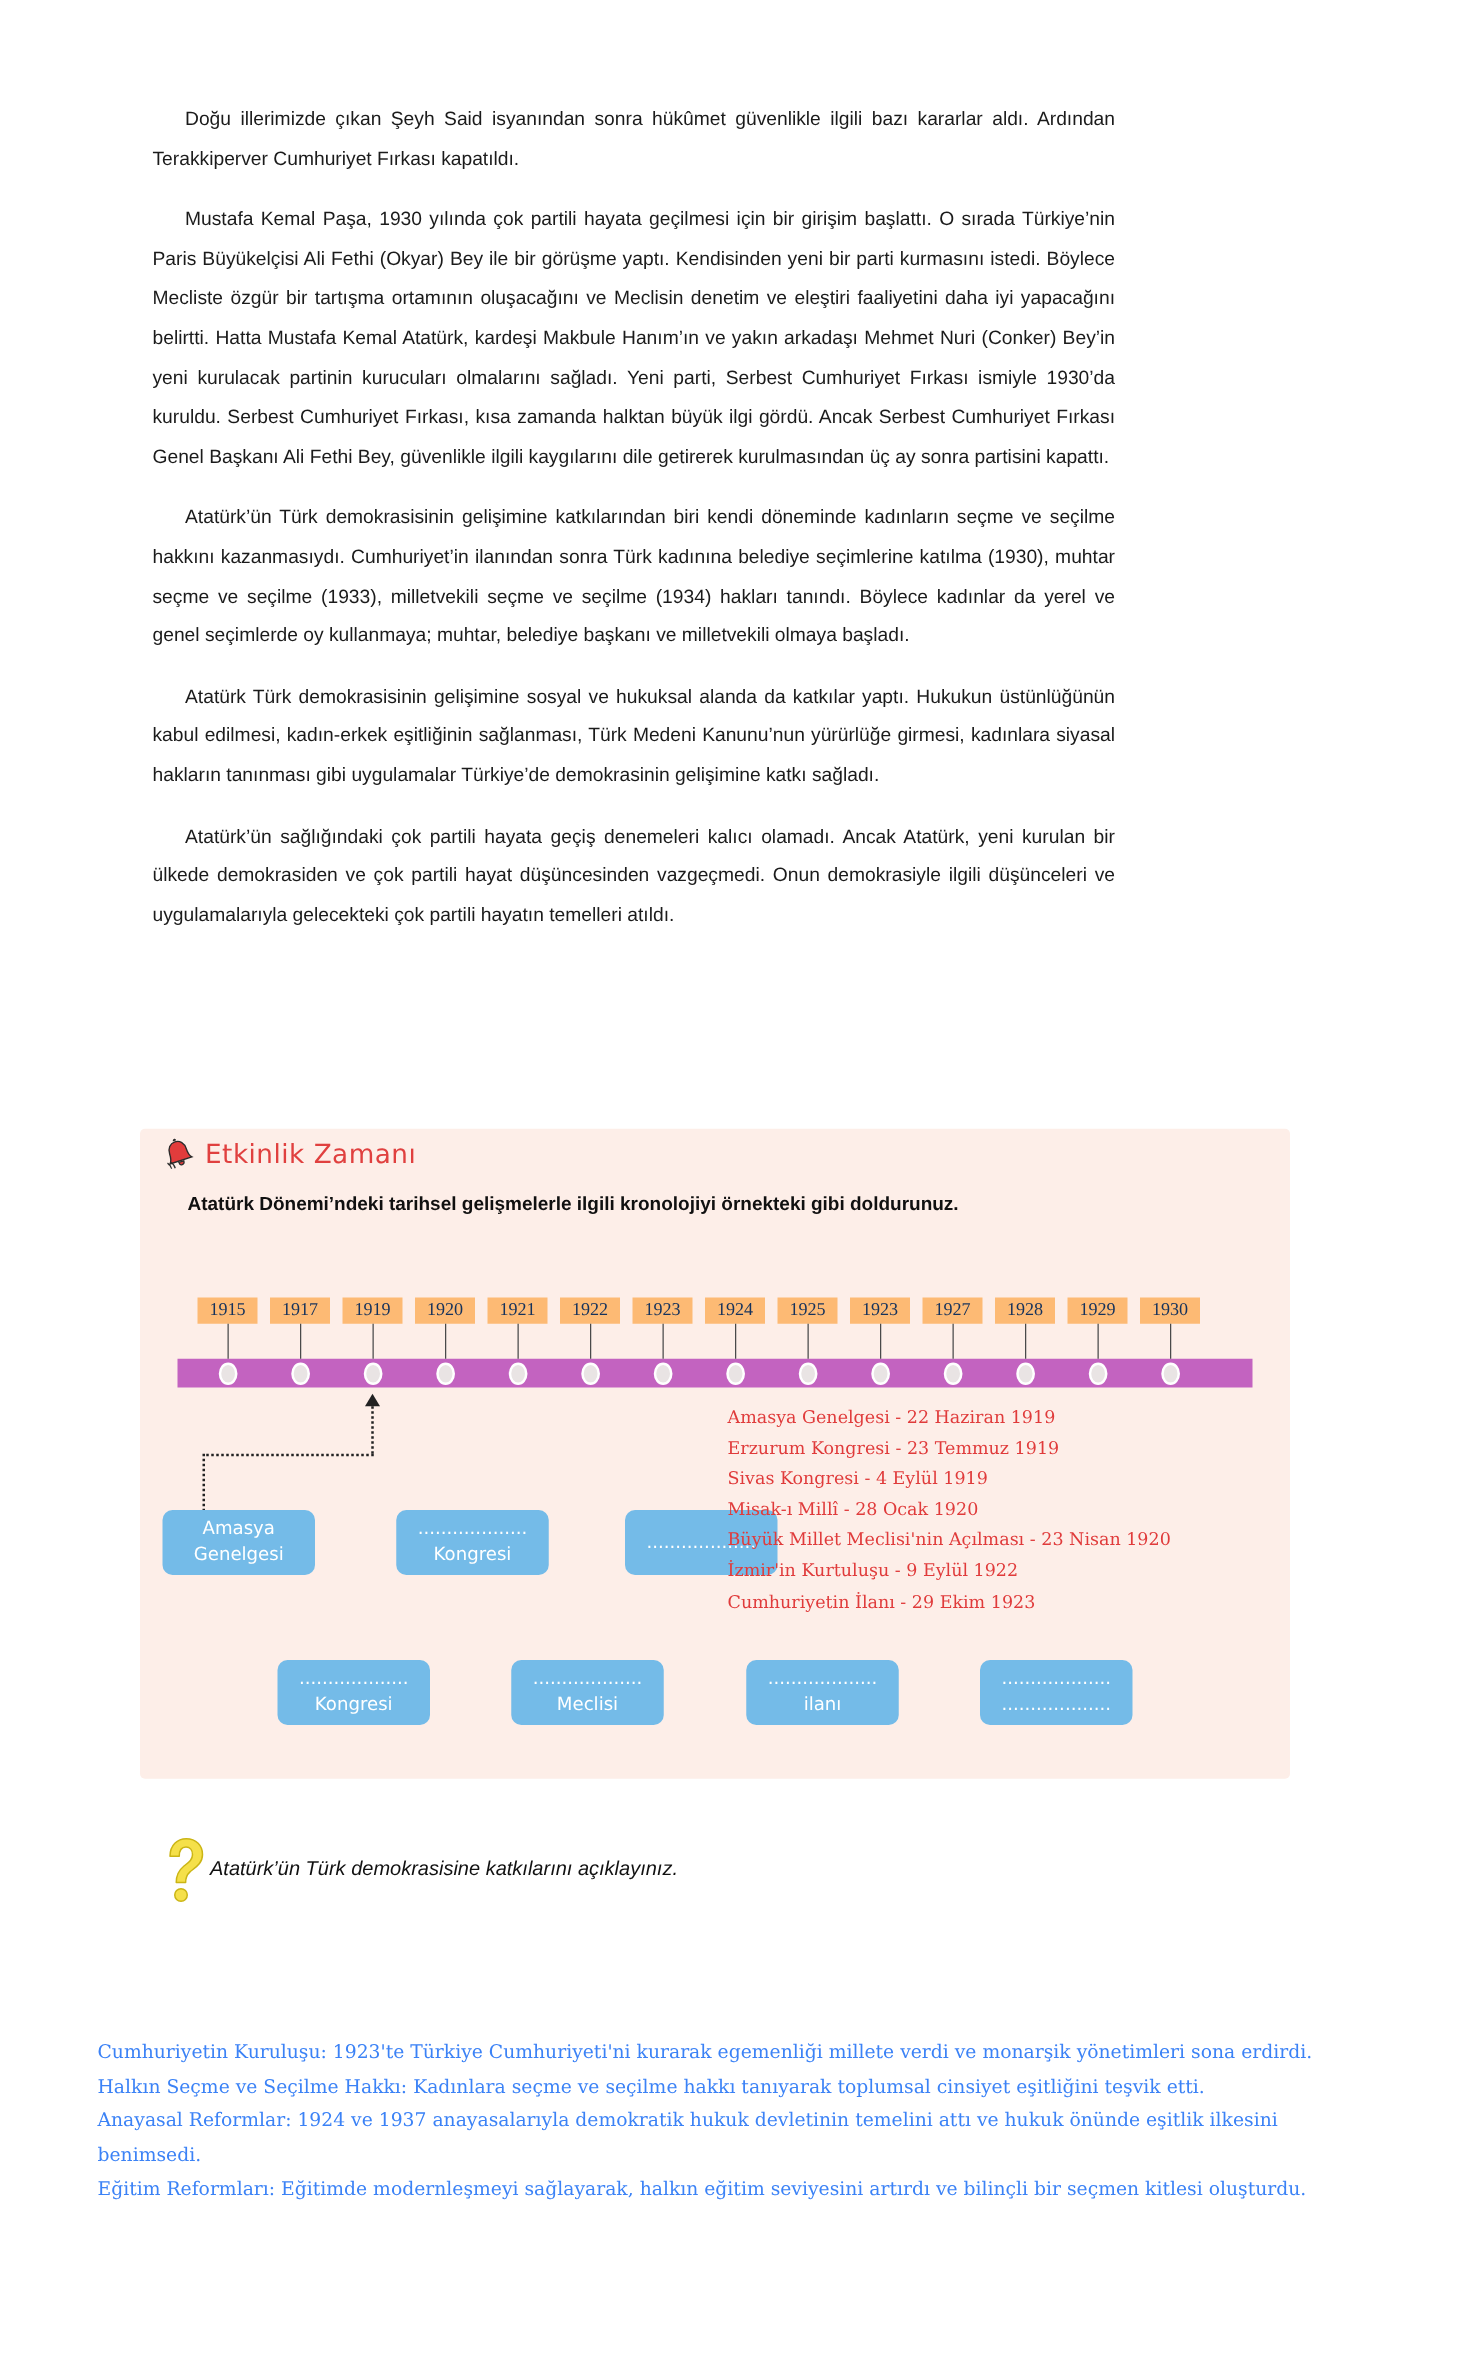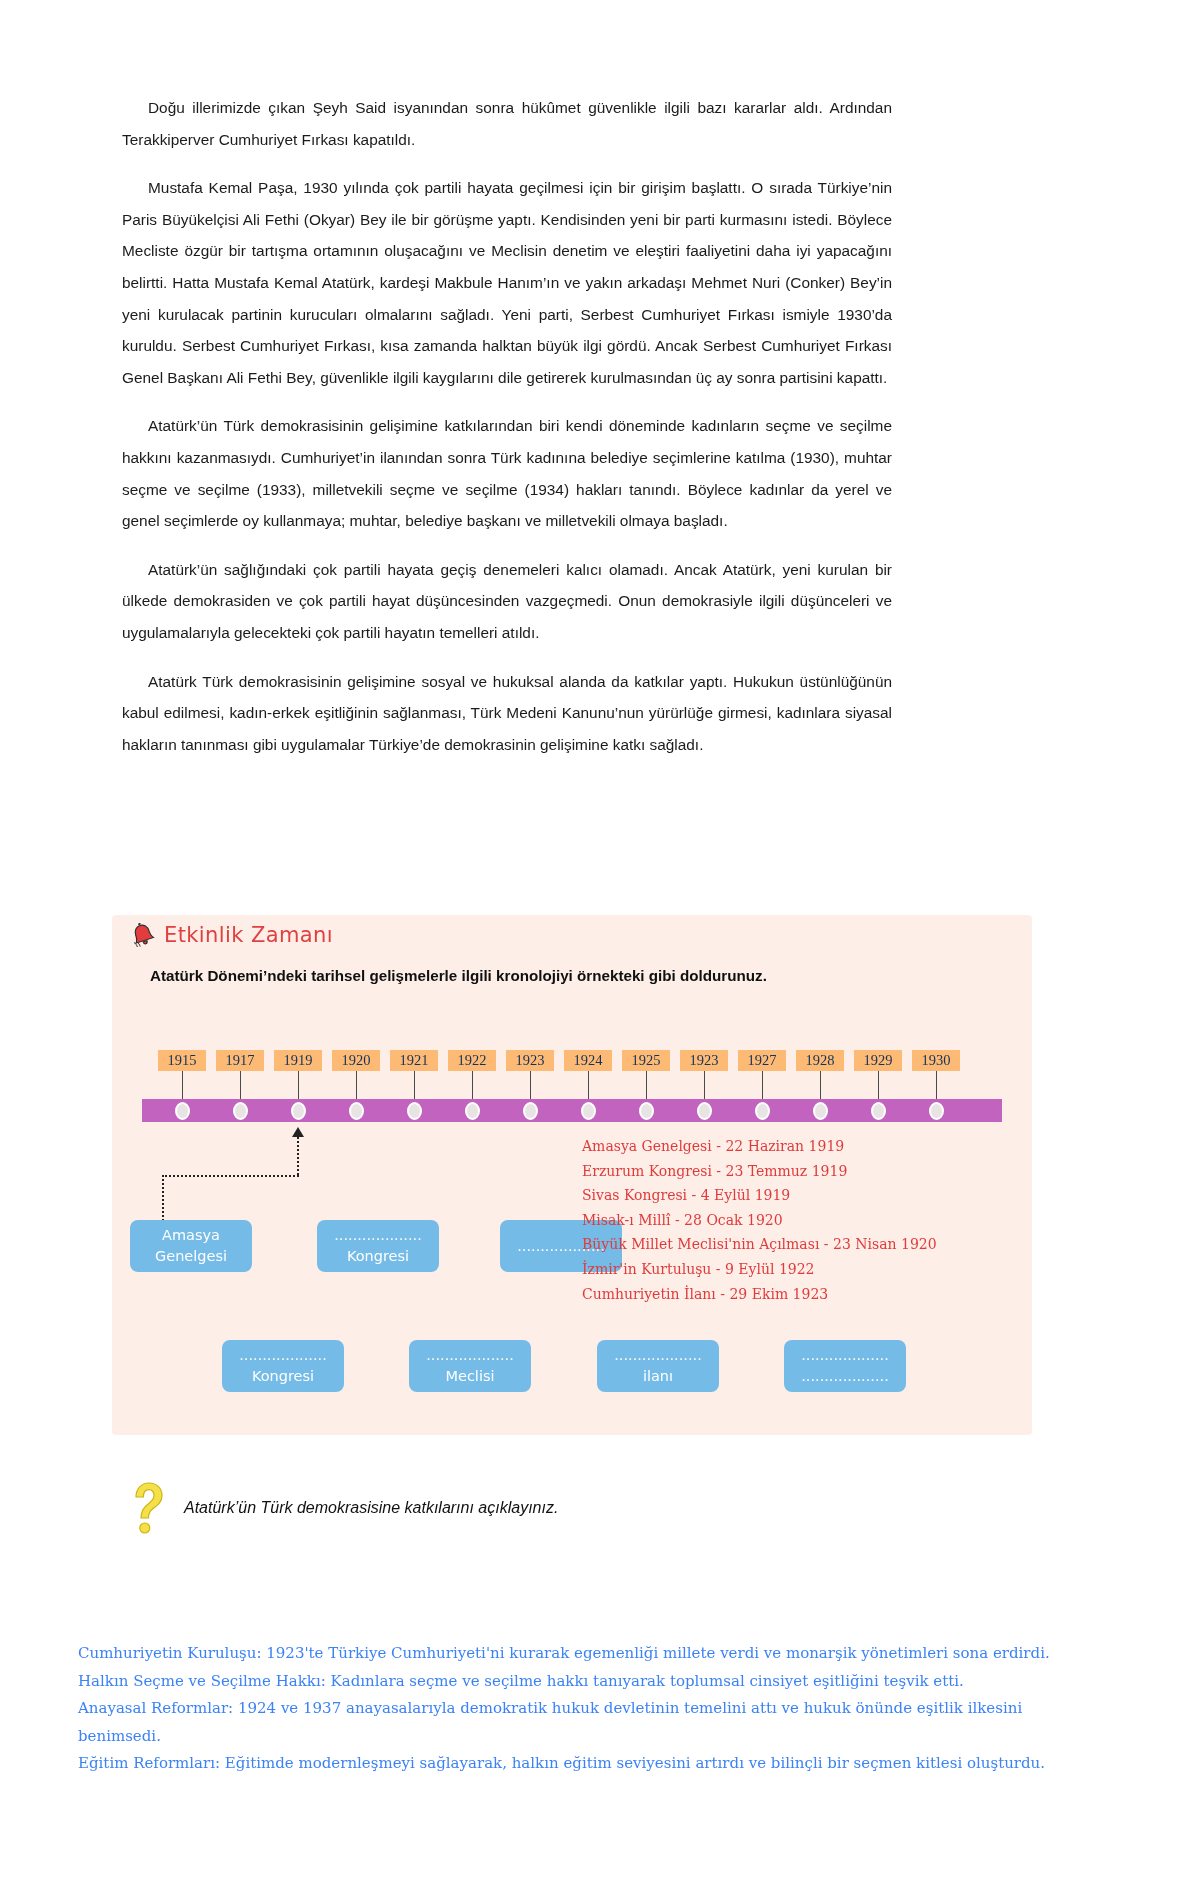--- a/index.html
+++ b/index.html
@@ -12,21 +12,21 @@
     height: 1892px;
     position: relative;
     font-family: "Liberation Sans", sans-serif;
     color: #000;
     overflow: hidden;
   }
 
   
   .page {
     position: absolute;
-    left: 0; top: 12px;
+    left: 0; top: 0;
     width: 1180px;
     height: 1494px;
   }
   .textcol {
     position: absolute;
     left: 122px;
     top: 80px;
     width: 770px;
   }
   .para {
@@ -182,21 +182,21 @@
   .overlay-notes div { white-space: normal; }
 
   
   .question-row {
     position: absolute;
     left: 128px;
     top: 1468px;
     width: 830px;
     display: flex;
     align-items: center;
-    gap: 16px;
+    gap: 0;
   }
   .qmark-icon { width: 40px; height: 56px; display: block; }
   .question-text {
     font-family: "Liberation Sans", sans-serif;
     font-style: italic;
     font-size: 16px;
     color: #111;
   }
 
   
@@ -226,22 +226,22 @@
 </style>
 </head>
 <body>
 
 <div class="page">
 
   <div class="textcol">
     <p class="para">Doğu illerimizde çıkan Şeyh Said isyanından sonra hükûmet güvenlikle ilgili bazı kararlar aldı. Ardından Terakkiperver Cumhuriyet Fırkası kapatıldı.</p>
     <p class="para">Mustafa Kemal Paşa, 1930 yılında çok partili hayata geçilmesi için bir girişim başlattı. O sırada Türkiye’nin Paris Büyükelçisi Ali Fethi (Okyar) Bey ile bir görüşme yaptı. Kendisinden yeni bir parti kurmasını istedi. Böylece Mecliste özgür bir tartışma ortamının oluşacağını ve Meclisin denetim ve eleştiri faaliyetini daha iyi yapacağını belirtti. Hatta Mustafa Kemal Atatürk, kardeşi Makbule Hanım’ın ve yakın arkadaşı Mehmet Nuri (Conker) Bey’in yeni kurulacak partinin kurucuları olmalarını sağladı. Yeni parti, Serbest Cumhuriyet Fırkası ismiyle 1930’da kuruldu. Serbest Cumhuriyet Fırkası, kısa zamanda halktan büyük ilgi gördü. Ancak Serbest Cumhuriyet Fırkası Genel Başkanı Ali Fethi Bey, güvenlikle ilgili kaygılarını dile getirerek kurulmasından üç ay sonra partisini kapattı.</p>
     <p class="para">Atatürk’ün Türk demokrasisinin gelişimine katkılarından biri kendi döneminde kadınların seçme ve seçilme hakkını kazanmasıydı. Cumhuriyet’in ilanından sonra Türk kadınına belediye seçimlerine katılma (1930), muhtar seçme ve seçilme (1933), milletvekili seçme ve seçilme (1934) hakları tanındı. Böylece kadınlar da yerel ve genel seçimlerde oy kullanmaya; muhtar, belediye başkanı ve milletvekili olmaya başladı.</p>
+    <p class="para">Atatürk Türk demokrasisinin gelişimine sosyal ve hukuksal alanda da katkılar yaptı. Hukukun üstünlüğünün kabul edilmesi, kadın-erkek eşitliğinin sağlanması, Türk Medeni Kanunu’nun yürürlüğe girmesi, kadınlara siyasal hakların tanınması gibi uygulamalar Türkiye’de demokrasinin gelişimine katkı sağladı.</p>
     <p class="para">Atatürk’ün sağlığındaki çok partili hayata geçiş denemeleri kalıcı olamadı. Ancak Atatürk, yeni kurulan bir ülkede demokrasiden ve çok partili hayat düşüncesinden vazgeçmedi. Onun demokrasiyle ilgili düşünceleri ve uygulamalarıyla gelecekteki çok partili hayatın temelleri atıldı.</p>
-    <p class="para">Atatürk Türk demokrasisinin gelişimine sosyal ve hukuksal alanda da katkılar yaptı. Hukukun üstünlüğünün kabul edilmesi, kadın-erkek eşitliğinin sağlanması, Türk Medeni Kanunu’nun yürürlüğe girmesi, kadınlara siyasal hakların tanınması gibi uygulamalar Türkiye’de demokrasinin gelişimine katkı sağladı.</p>
   </div>
 
   <div class="activity">
 
     <div class="activity-head">
       <span>
         <svg class="bell-icon" viewBox="0 0 26 28" xmlns="http://www.w3.org/2000/svg">
           <g transform="rotate(-18 13 14)">
             <path d="M13 4 C17.2 4 20 7.4 20 12 C20 16.2 21 18.4 22.2 19.6 L3.8 19.6 C5 18.4 6 16.2 6 12 C6 7.4 8.8 4 13 4 Z" fill="#e23c3c" stroke="#2b2b2b" stroke-width="1.1"></path>
             <path d="M11.6 3.2 C11.6 2.1 12.3 1.5 13 1.5 C13.7 1.5 14.4 2.1 14.4 3.2 Z" fill="#2b2b2b"></path>

